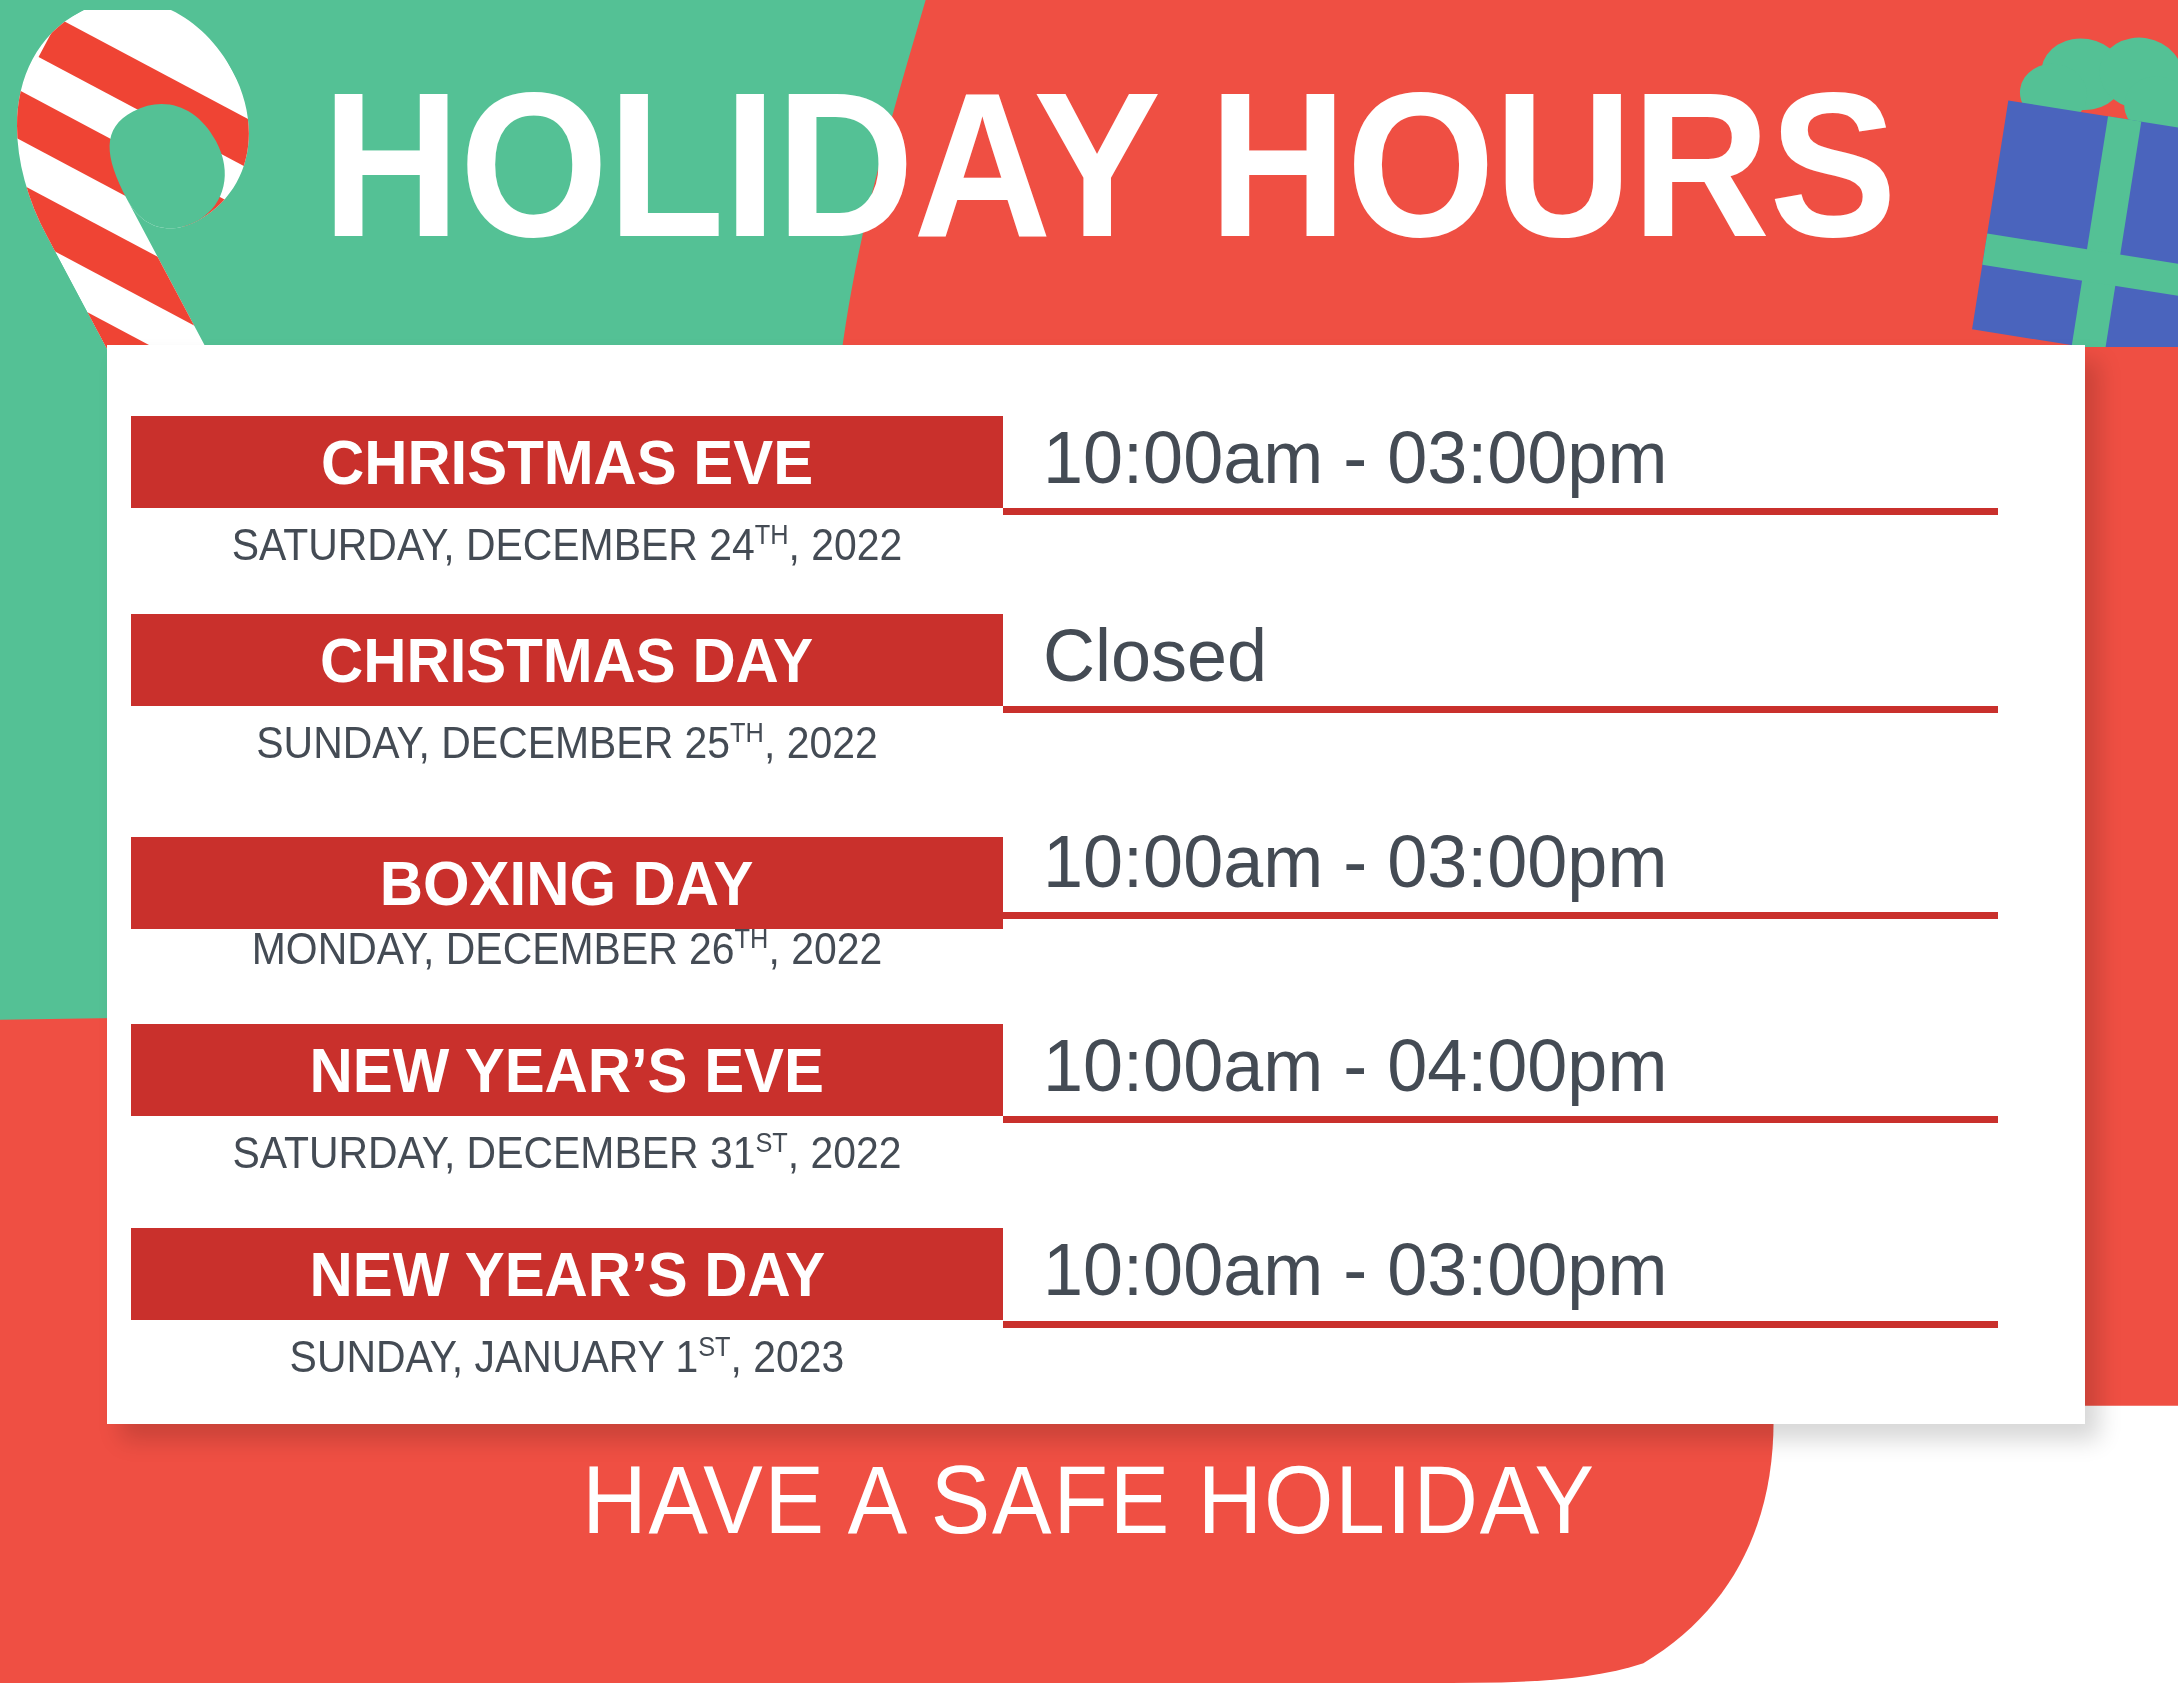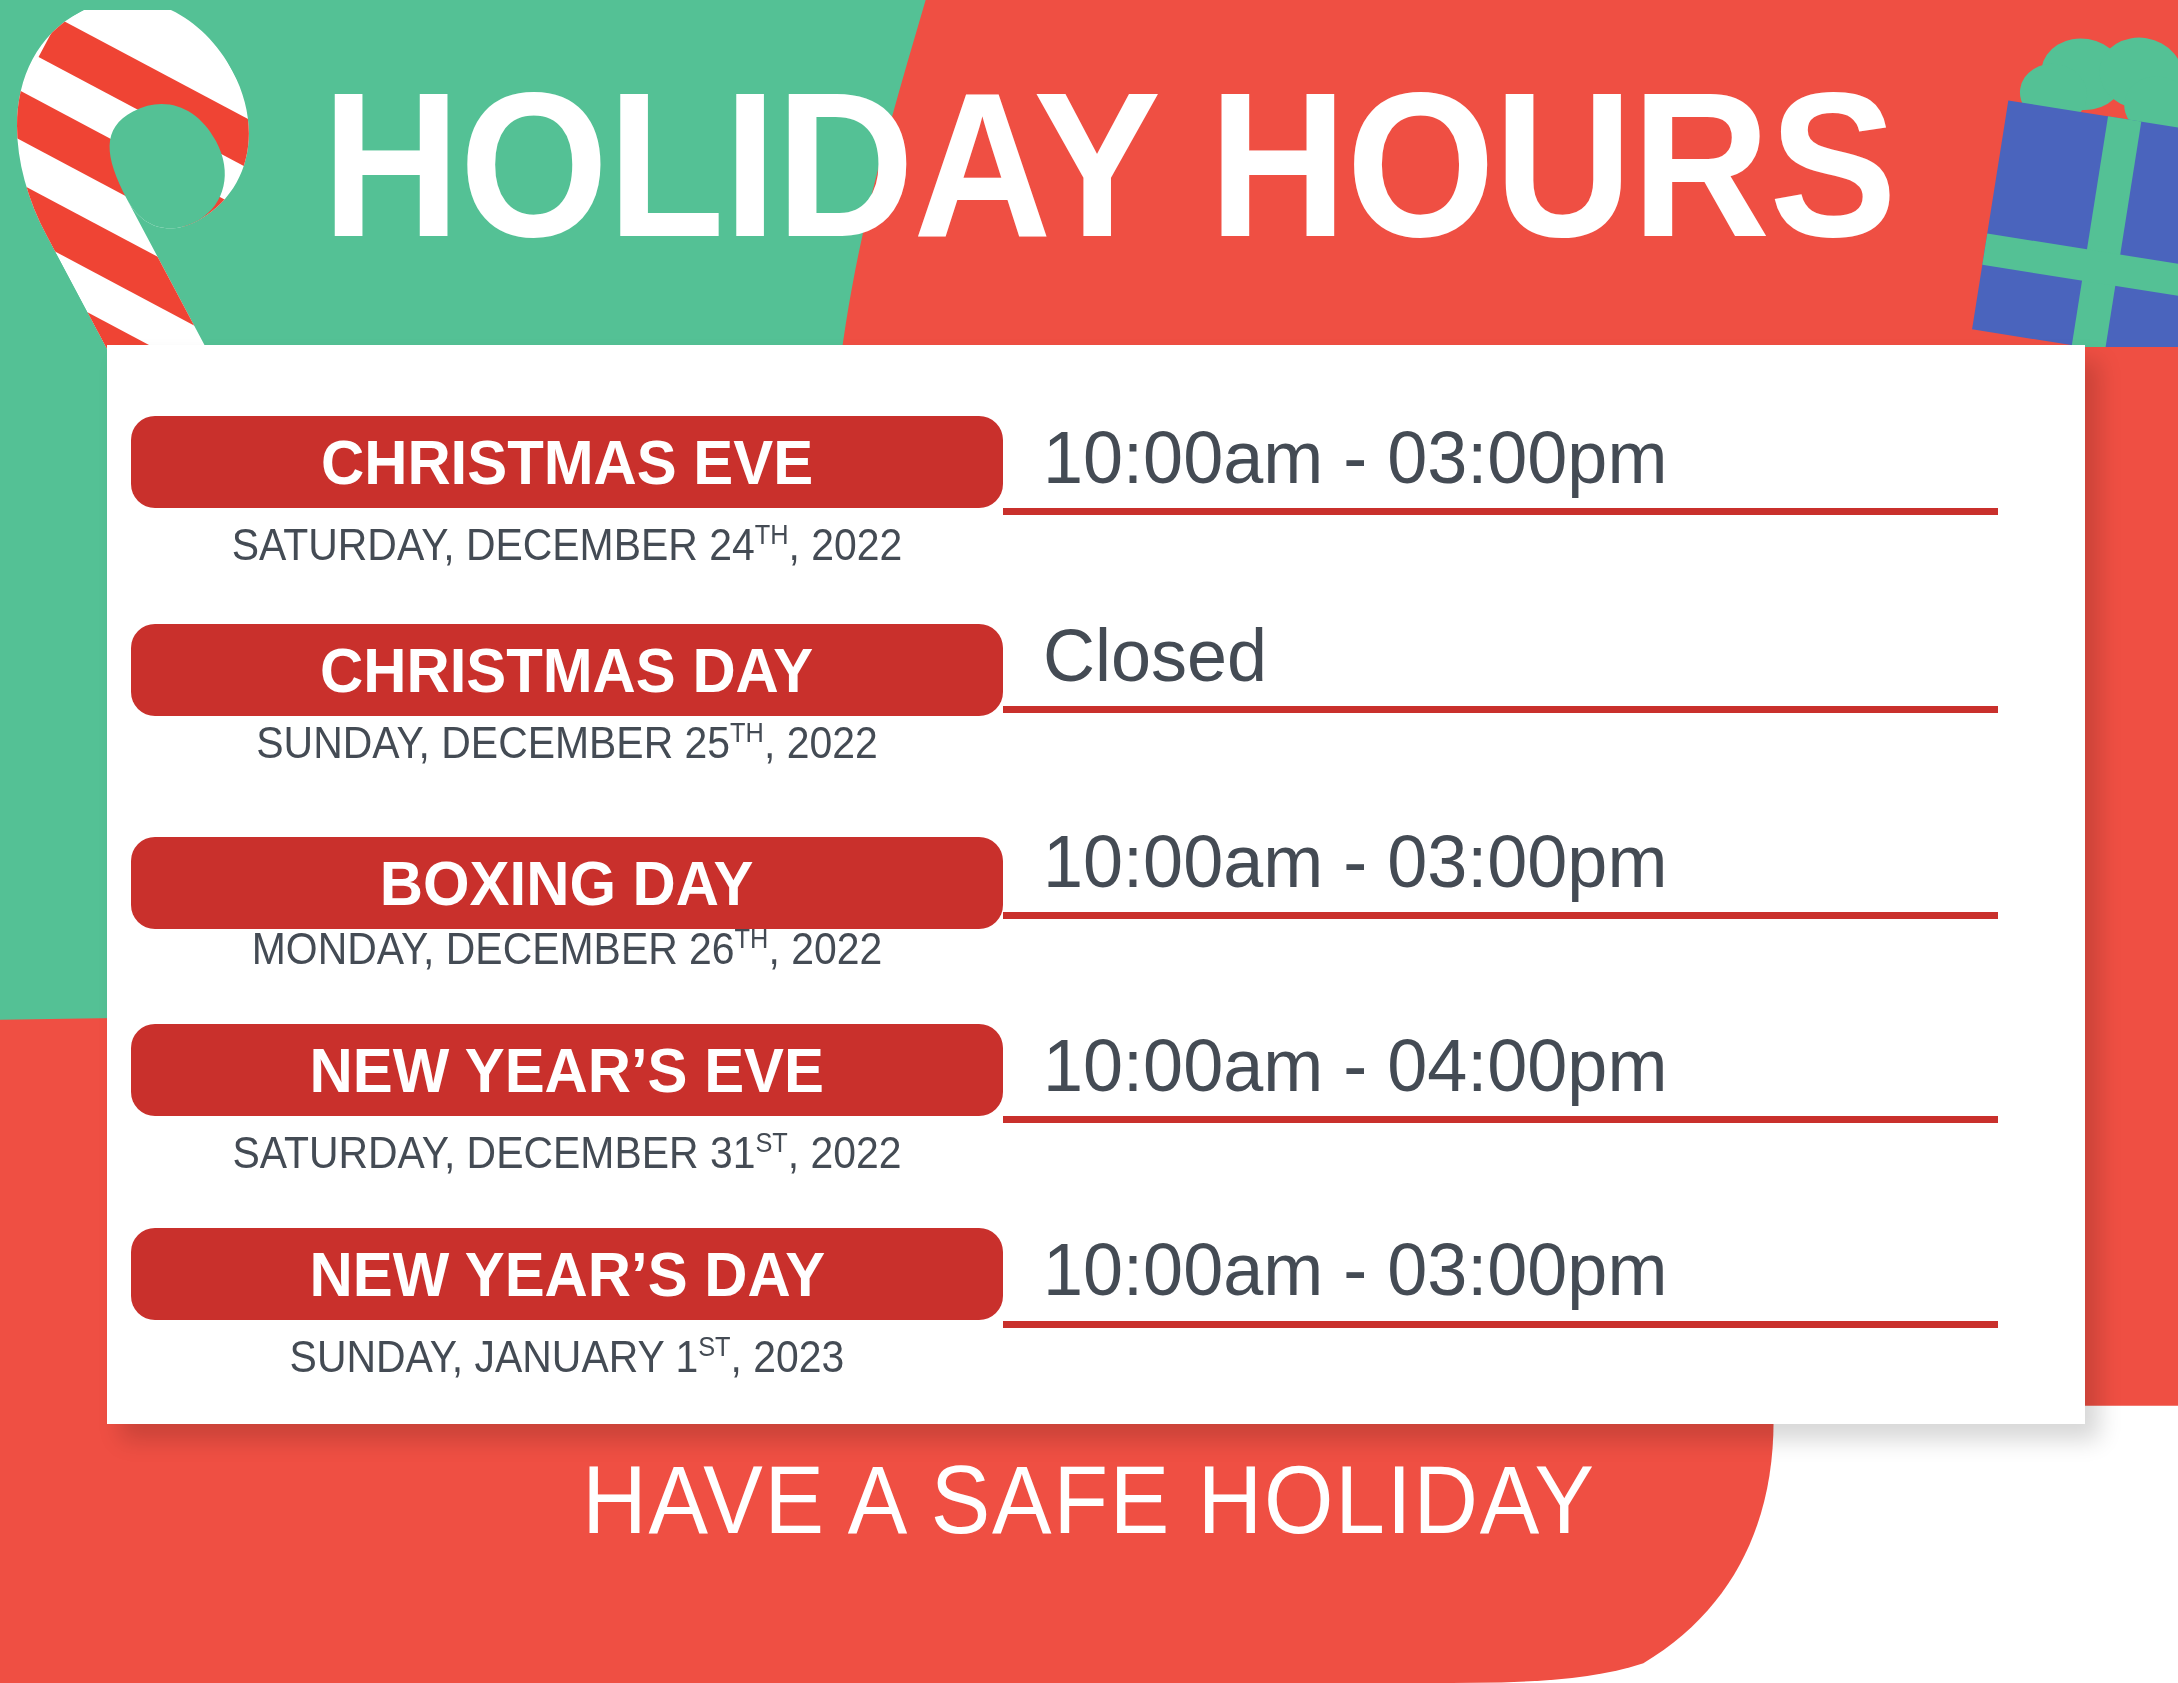--- a/index.html
+++ b/index.html
@@ -91,21 +91,20 @@
 
   .label-bar {
     position: absolute;
     left: 24px;
     width: 872px;
     height: 92px;
     background: #c9302c;
     display: flex;
     align-items: center;
     justify-content: center;
-    border-radius: 24px;
   }
   .label-bar .label-text {
     color: #ffffff;
     font-size: 63px;
     font-weight: 700;
     letter-spacing: 0px;
     font-family: "Liberation Sans Narrow", "Liberation Sans", sans-serif;
     transform: scaleX(0.95);
     white-space: nowrap;
     line-height: 63px;
@@ -243,21 +242,21 @@
       <div class="row" style="top:0px;">
         <div class="label-bar" style="top:71px;">
           <span class="label-text">CHRISTMAS EVE</span>
         </div>
         <div class="date-text" style="top:176px;"><span>SATURDAY, DECEMBER 24</span><sup>TH</sup><span>, 2022</span></div>
         <div class="hours-text" style="top:73px;">10:00am - 03:00pm</div>
         <div class="hours-rule" style="top:163px;"></div>
       </div>
 
       <div class="row" style="top:208px;">
-        <div class="label-bar" style="top:71px;">
+        <div class="label-bar" style="top:61px;">
           <span class="label-text">CHRISTMAS DAY</span>
         </div>
         <div class="date-text" style="top:166px;"><span>SUNDAY, DECEMBER 25</span><sup>TH</sup><span>, 2022</span></div>
         <div class="hours-text" style="top:63px;">Closed</div>
         <div class="hours-rule" style="top:153px;"></div>
       </div>
 
       <div class="row" style="top:416px;">
         <div class="label-bar" style="top:76px;">
           <span class="label-text">BOXING DAY</span>

